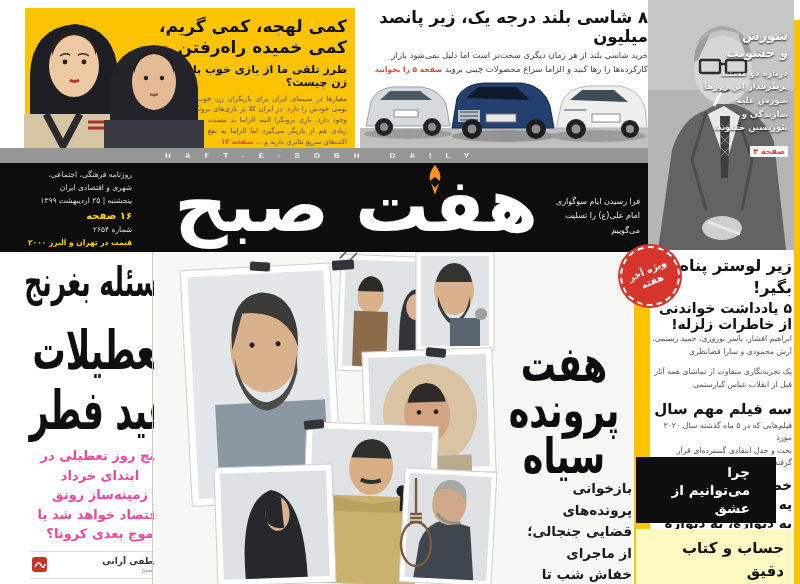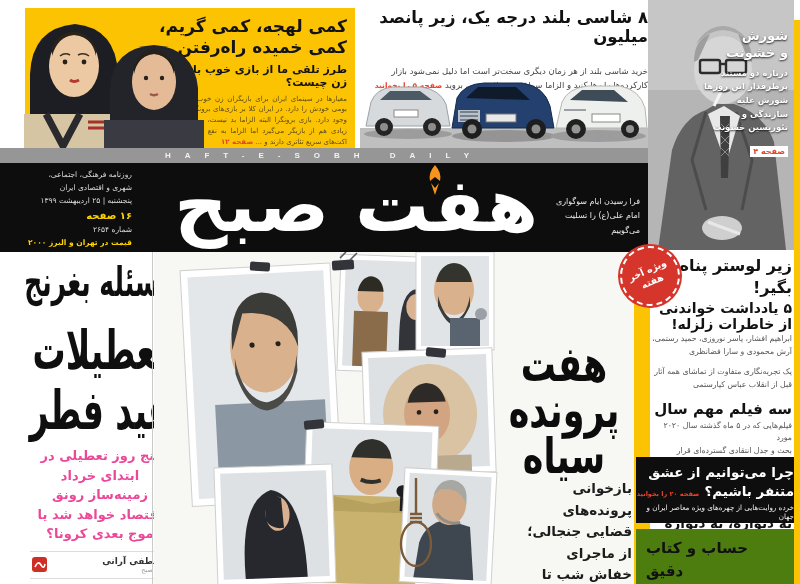--- a/index.html
+++ b/index.html
@@ -10,21 +10,21 @@
   .pref{color:#e8432e;font-weight:bold;}
   
   .yellowbox{left:25px;top:8px;width:330px;height:140px;background:#fcc303;}
   .tl-text{position:absolute;right:8px;top:8px;width:200px;text-align:right;color:#131313;}
   .tl-h{font-size:17px;font-weight:bold;line-height:1.25;}
   .tl-sub{font-size:11px;font-weight:bold;margin-top:4px;}
   .tl-body{font-size:7px;color:#5a4a18;line-height:1.55;margin-top:5px;text-align:justify;}
   
   .cars-block{left:360px;top:8px;width:288px;height:140px;}
   .cars-h{font-size:16.5px;font-weight:bold;color:#111;text-align:right;}
-  .cars-sub{font-size:8.5px;color:#444;line-height:1.6;margin-top:19px;}
+  .cars-sub{font-size:8.5px;color:#444;line-height:1.6;margin-top:3px;}
   
   .photo-tr{left:648px;top:0;width:146px;height:250px;background:linear-gradient(#cdcdcd,#a9a9a9);}
   .tr-text{position:absolute;right:6px;top:28px;width:88px;text-align:right;color:#fff;
            text-shadow:0 1px 2px rgba(0,0,0,.8);}
   .tr-h{font-size:13px;font-weight:bold;line-height:1.3;}
   .tr-body{font-size:8.5px;font-weight:bold;line-height:1.6;margin-top:5px;}
   
   .band{left:0;top:148px;width:648px;height:15px;background:#969696;color:#f2f2f2;
         font-size:8px;letter-spacing:14px;text-align:center;line-height:15px;overflow:hidden;white-space:nowrap;font-weight:bold;}
   .masthead{left:0;top:163px;width:648px;height:89px;background:#0d0d0d;}
@@ -55,26 +55,26 @@
   .vrule{left:152px;top:252px;width:1px;height:332px;background:#c9c9c9;}
   
   .ystrip-left{left:634px;top:252px;width:16px;height:332px;background:#fcc303;}
   .ystrip-right{left:794px;top:20px;width:6px;height:564px;background:#fcc303;}
   .sidebar{left:652px;top:255px;width:140px;text-align:right;color:#121212;}
   .sb-title{font-weight:bold;font-size:15px;line-height:1.35;}
   .sb-title-sm{font-weight:bold;font-size:13.5px;line-height:1.4;}
   .sb-bold-sub{font-weight:bold;font-size:14px;margin-top:2px;}
   .sb-sub{font-size:7.8px;color:#555;line-height:1.55;margin-top:1px;}
   .sb-gap{height:7px;}
-  .blackbox{left:636px;top:457px;width:158px;height:66px;background:#0e0e0e;color:#fff;
-            box-sizing:border-box;padding:6px 0;text-align:right;}
+  .blackbox{left:636px;top:457px;width:140px;height:66px;background:#0e0e0e;color:#fff;
+            box-sizing:border-box;padding:6px 26px;text-align:right;}
   .bb-title{font-weight:bold;font-size:13.5px;line-height:1.35;}
   .bb-sub{font-size:7.2px;color:#eee;margin-top:3px;}
-  .yellowbox2{left:636px;top:529px;width:158px;height:55px;background:#4d7c0f;box-sizing:border-box;
-              padding:8px 10px 0;text-align:left;color:#111;}
+  .yellowbox2{left:636px;top:529px;width:158px;height:55px;background:#fef9c3;box-sizing:border-box;
+              padding:8px 10px 0;text-align:right;color:#111;}
   .yb2-title{font-weight:bold;font-size:15px;line-height:1.5;}
   .badge{left:620px;top:246px;width:56px;height:56px;background:#d6352b;border:2px dashed #fff;
          box-shadow:0 0 0 2px #d6352b;border-radius:50%;transform:rotate(-24deg);
          display:flex;align-items:center;justify-content:center;text-align:center;
          color:#fff;font-weight:bold;font-size:9.5px;line-height:1.25;z-index:5;}
 </style>
 </head>
 <body>
 
 <div class="page">

